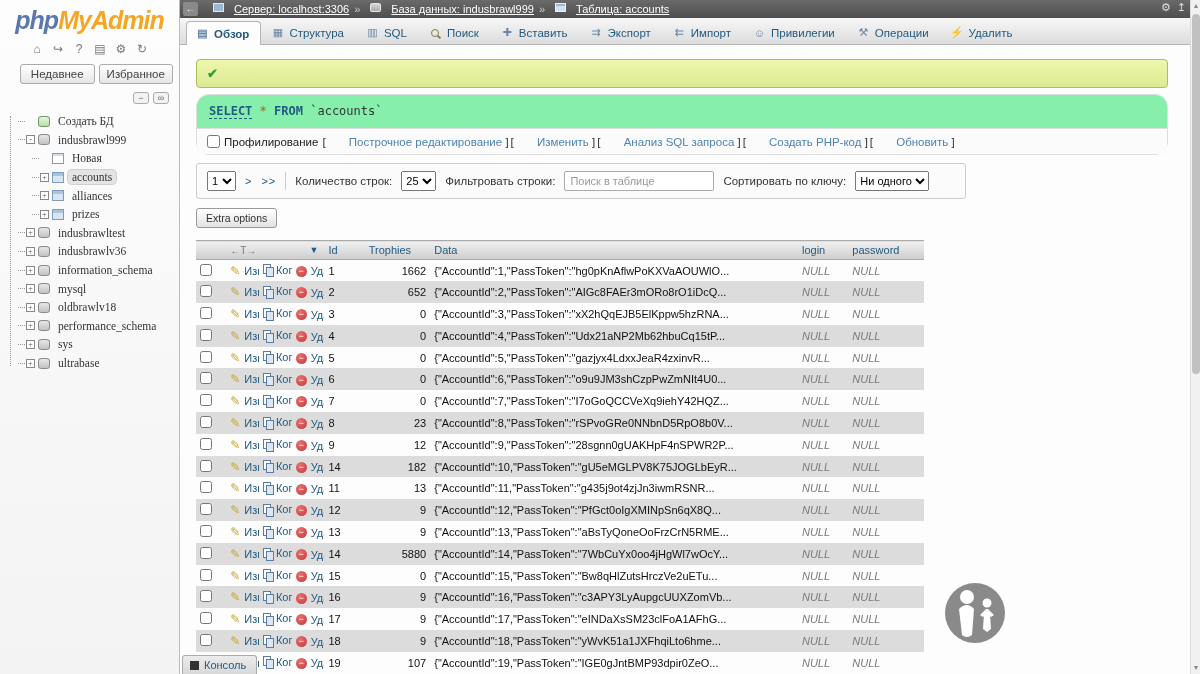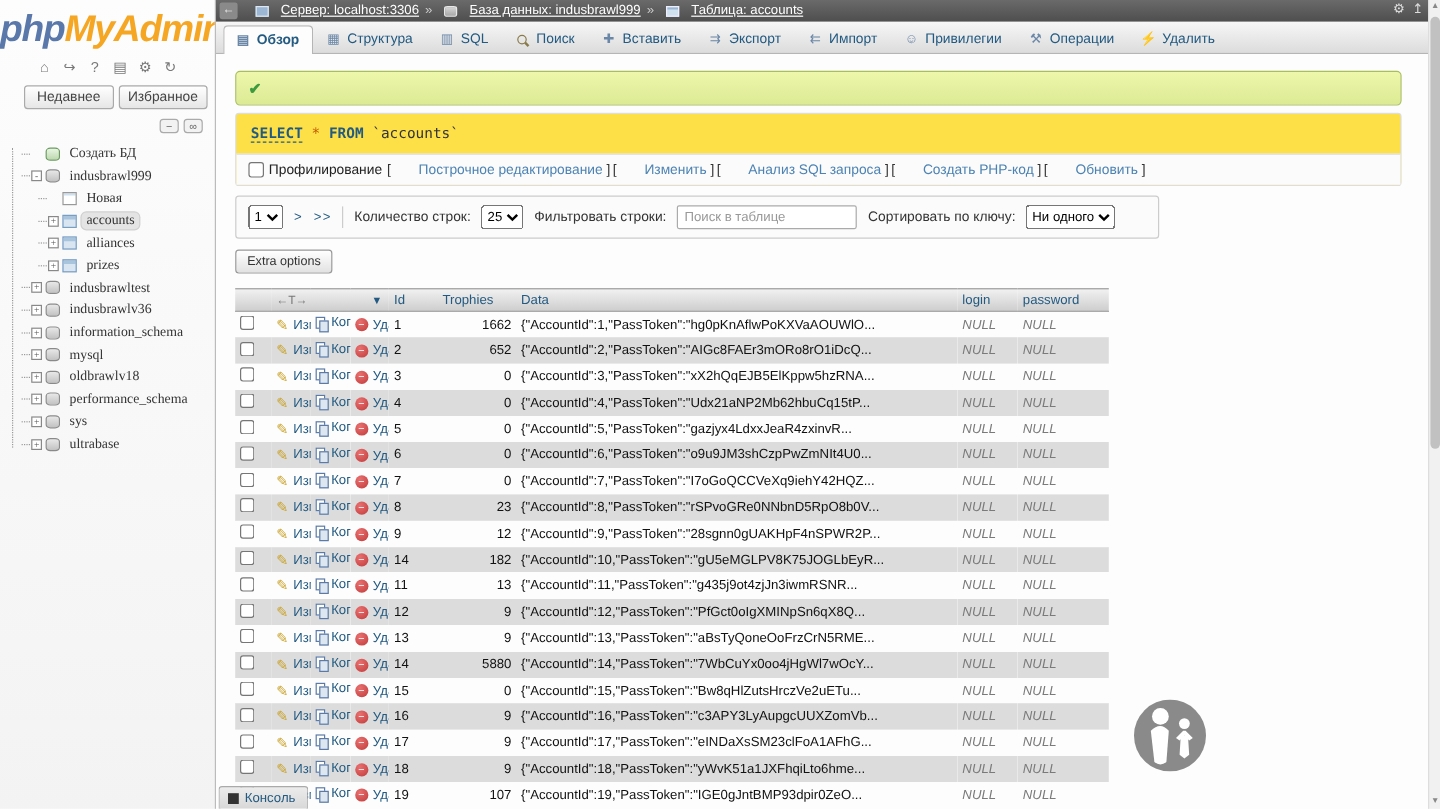--- a/index.html
+++ b/index.html
@@ -1,20 +1,20 @@
 <!DOCTYPE html>
 <html><head>
 <meta charset="utf-8">
 <style>
   * { margin:0; padding:0; box-sizing:border-box; }
   html,body { width:1200px; height:674px; overflow:hidden; font-family:"Liberation Sans", sans-serif; background:#fff; }
 
   
   .sidebar { position:absolute; left:0; top:0; width:180px; height:674px; background:linear-gradient(#fdfdfd,#f3f3f3); border-right:1px solid #bbb; overflow:hidden; }
-  .logo { text-align:center; margin-top:6px; font-size:31px; font-weight:bold; font-style:italic; letter-spacing:-1px; }
+  .logo { text-align:center; margin-top:6px; font-size:25px; font-weight:bold; font-style:italic; letter-spacing:-1px; }
   .logo .php { color:#5b78aa; }
   .logo .myadmin { color:#f5a623; }
   .side-icons { display:flex; justify-content:center; gap:7px; margin-top:7px; align-items:center; }
   .side-icons .sicon { width:14px; height:14px; font-size:12px; line-height:14px; text-align:center; color:#777; cursor:pointer; }
   .side-tabs { display:flex; gap:4px; margin:8px 6px 0 20px; }
   .side-tab { flex:1; text-align:center; font-size:11.5px; color:#444; background:linear-gradient(#fff,#e6e6e6); border:1px solid #aaa; border-radius:3px; padding:3px 2px; cursor:pointer; }
   .mini-btns { display:flex; justify-content:flex-end; gap:4px; margin:8px 10px 0 0; }
   .mini-btn { width:16px; height:12px; font-size:9px; line-height:10px; text-align:center; color:#666; background:#f2f2f2; border:1px solid #aaa; border-radius:3px; cursor:pointer; }
   .tree { position:relative; margin-top:8px; padding-left:6px; }
   .tree-vline { position:absolute; left:10px; top:4px; height:250px; border-left:1px dotted #999; }
@@ -27,21 +27,21 @@
   .icon-new-db { background:linear-gradient(#e9f5e2,#bcd8ae); border:1px solid #6a9a5f; border-radius:4px/3px; }
   .icon-table { background:#d9e6f2; border:1px solid #7a9ec2; box-shadow:inset 0 3px 0 #a9c4dd; }
   .icon-new-table { background:#fff; border:1px solid #999; box-shadow:inset 0 2px 0 #cfe0ee; }
   .tree-label { cursor:pointer; padding:1px 4px; border-radius:4px; }
   .tree-label.selected { background:#e4e4e4; box-shadow:0 0 0 1px #d0d0d0; }
 
   
   .main { position:absolute; left:180px; top:0; right:10px; bottom:0; background:#fdfdfd; }
   .topbar { height:18px; background:linear-gradient(#6a6a6a,#4e4e4e); display:flex; align-items:center; padding-left:3px; gap:5px; color:#fff; font-size:11px; position:relative; }
   .back-btn { width:15px; height:14px; background:#8a8a8a; border-radius:2px; color:#eee; font-size:10px; line-height:13px; text-align:center; cursor:pointer; flex:none; }
-  .crumb { display:flex; align-items:center; gap:10px; }
+  .crumb { display:flex; gap:10px; }
   .crumb-icon { width:11px; height:9px; flex:none; }
   .icon-server { background:#9cb7d4; border:1px solid #dfe8f2; }
   .icon-database { background:linear-gradient(#d7d7d7,#a8a8a8); border:1px solid #e8e8e8; border-radius:3px/2px; }
   .icon-tbl { background:#cfe0ee; border:1px solid #eef; box-shadow:inset 0 2px 0 #9cb7d4; }
   .crumb-label { color:#fff; text-decoration:underline; cursor:pointer; white-space:nowrap; }
   .crumb-sep { color:#ccc; text-decoration:none; }
   .topbar-right { position:absolute; right:4px; top:1px; display:flex; gap:6px; color:#ddd; font-size:11px; }
   .topbar-right span { cursor:pointer; }
 
   .tabbar { height:27px; background:linear-gradient(#f7f7f7,#dcdcdc); border-bottom:1px solid #b5b5b5; display:flex; align-items:flex-end; padding-left:6px; }
@@ -49,21 +49,21 @@
   .tab.active { background:#fdfdfd; border-color:#b5b5b5; border-radius:4px 4px 0 0; font-weight:bold; position:relative; top:1px; }
   .tab-glyph { font-size:11px; color:#6a87a8; width:13px; text-align:center; }
   .tab-glyph.icon-search { position:relative; width:13px; height:11px; }
   .tab-glyph.icon-search::before { content:''; position:absolute; left:2px; top:1px; width:6px; height:6px; border:1.5px solid #8a7a4a; border-radius:50%; }
   .tab-glyph.icon-search::after { content:''; position:absolute; left:8px; top:8px; width:4px; height:2px; background:#8a7a4a; transform:rotate(45deg); }
 
   .content { padding:14px 0 0 16px; }
   .msg-success { width:972px; background:linear-gradient(#eef7ab,#dcea94); border:1px solid #a8bf5a; border-radius:4px; padding:6px 10px; font-size:11.5px; color:#333; display:flex; align-items:center; gap:7px; }
   .check-icon { color:#3d9a3d; font-size:13px; font-weight:bold; }
 
-  .sql-box { width:972px; margin-top:6px; background:#fde047; border:1px solid #ddd; border-radius:3px; }
+  .sql-box { width:972px; margin-top:6px; background:#86efac; border:1px solid #ddd; border-radius:13px; }
   .sql-line { font-family:"DejaVu Sans Mono", monospace; font-size:12px; padding:9px 12px 10px 12px; }
   .kw { color:#235a81; font-weight:bold; }
   .kw.u { border-bottom:1px dashed #235a81; }
   .star { color:#c35a00; }
   .tbl-name { color:#333; }
   .profiling { border-top:1px solid #ddd; background:#fbfbfb; padding:6px 10px; font-size:11.5px; color:#222; display:flex; align-items:center; gap:4px; flex-wrap:nowrap; }
   .plink-wrap { white-space:nowrap; }
   .plink-wrap a { color:#4d83b3; text-decoration:none; cursor:pointer;padding-left:20px; }
   .bracket { color:#333; }
 

